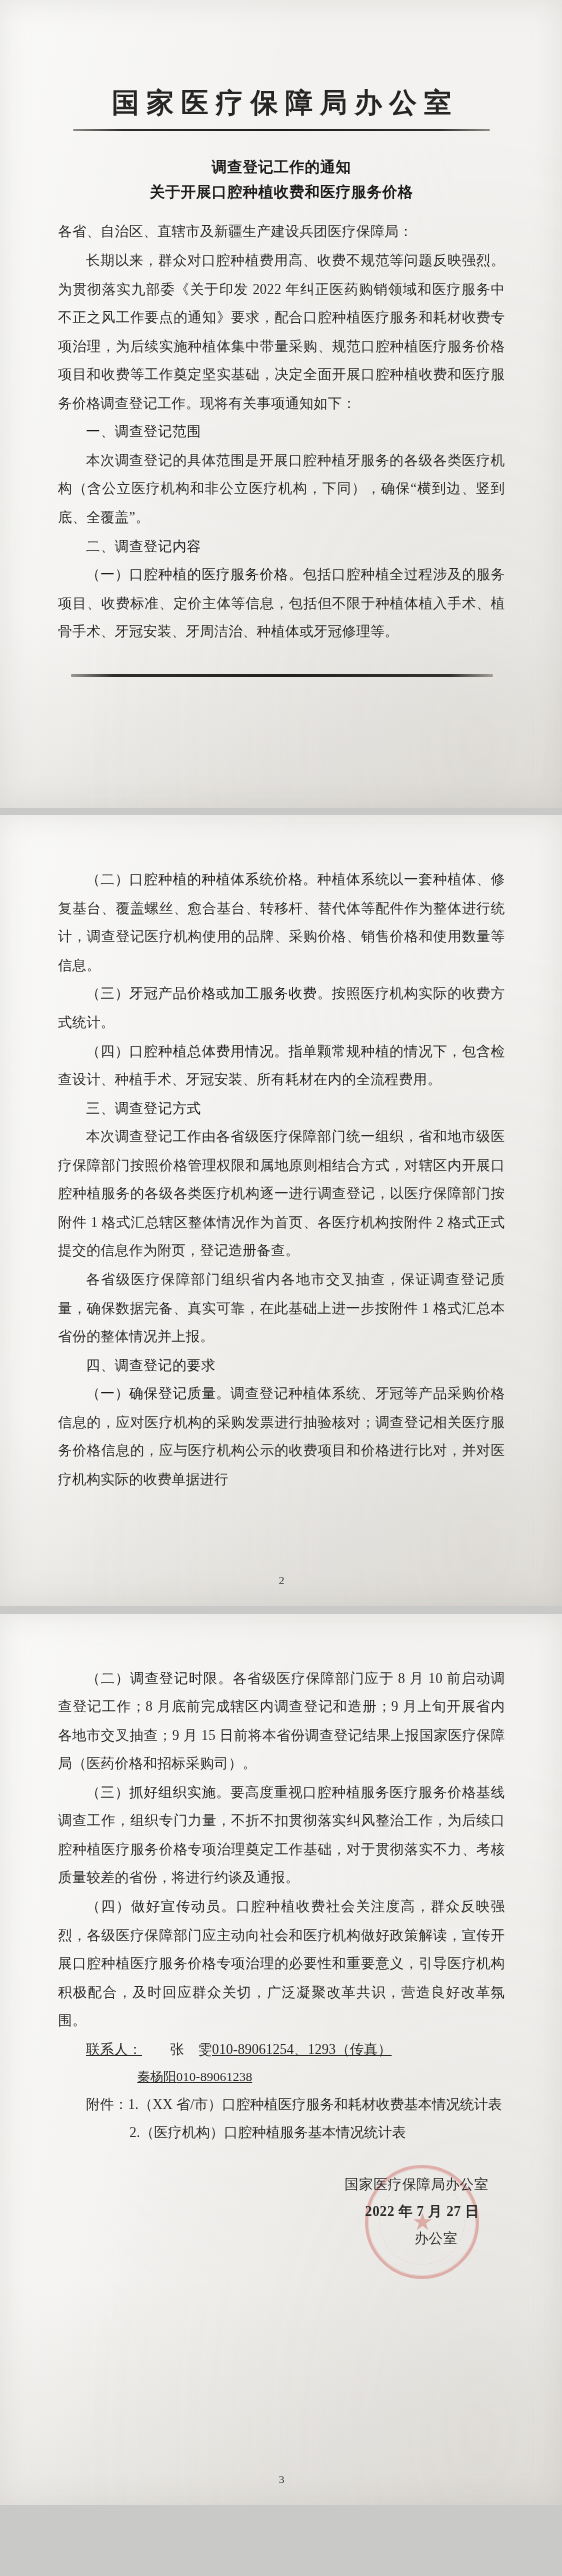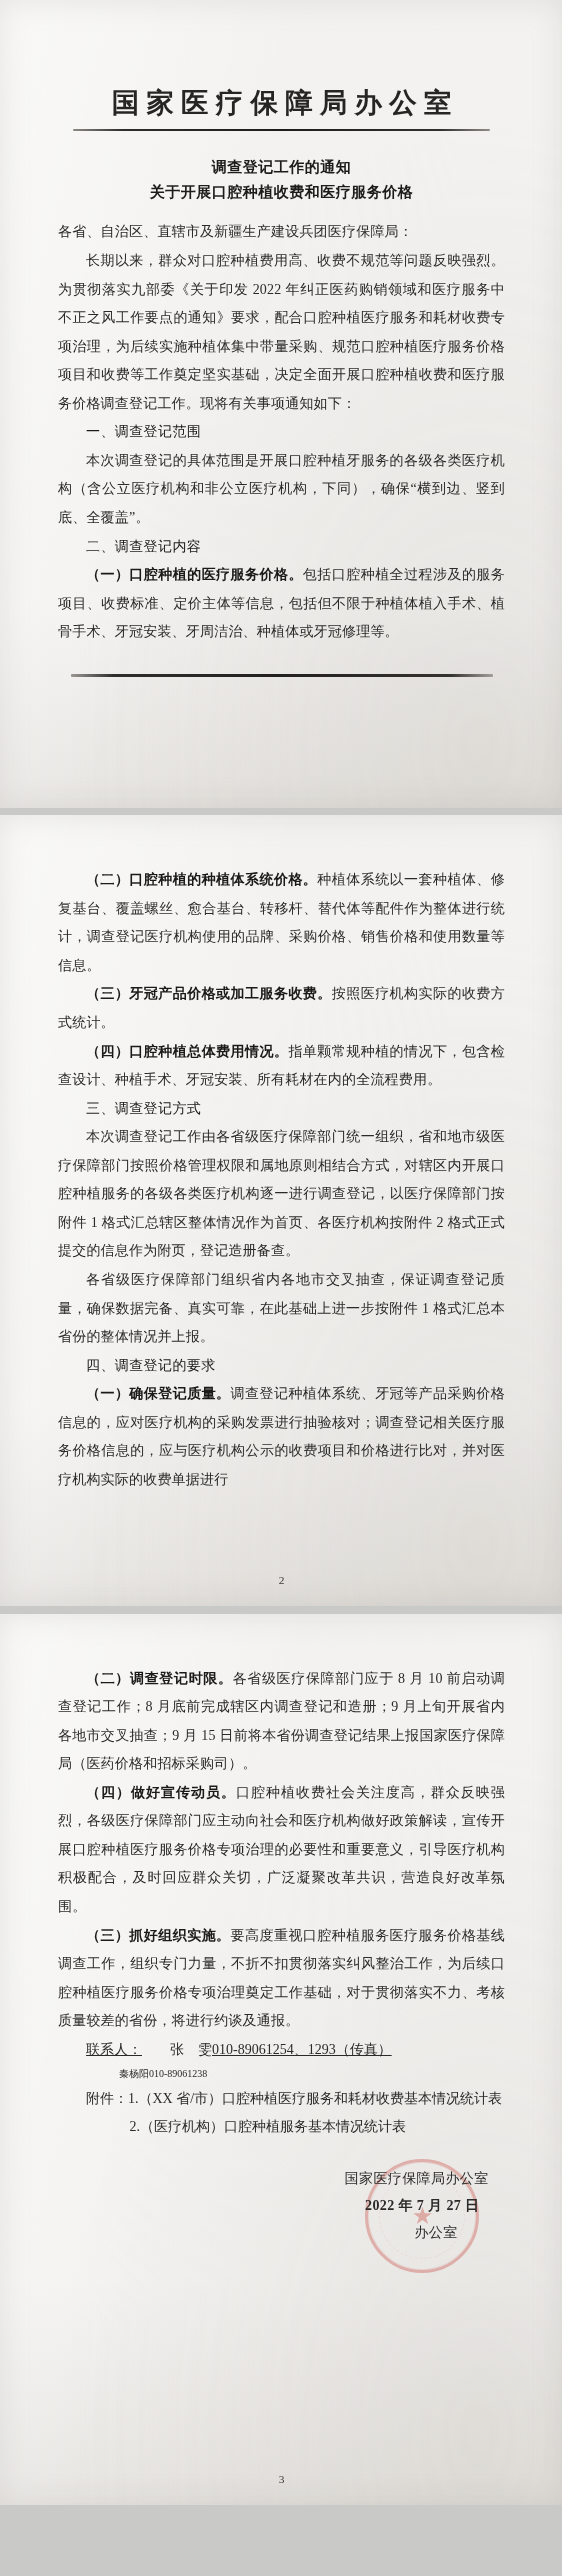--- a/index.html
+++ b/index.html
@@ -100,40 +100,41 @@
   .h2 {
     margin: 0;
     font-size: 14px;
     line-height: 2.04;
     font-weight: normal;
     text-indent: 2em;
     color: #1b1a19;
     letter-spacing: 0.4px;
   }
   .lead {
-    font-weight: bold;
+    font-weight: normal;
     color: #1b1a19;
   }
 
   
   .contact {
     margin: 0;
     font-size: 14px;
     line-height: 2.04;
     text-indent: 2em;
     color: #2b2a28;
     text-decoration: underline;
   }
   .contact .nm { display: inline-block; min-width: 4.1em; }
   .contact-sub {
     margin: 0;
-    font-size: 10px;
+    font-size: 13px;
     line-height: 2.04;
     color: #2b2a28;
     padding-left: 6.1em;
+    text-decoration: underline;
   }
 
   
   .attach {
     margin: 0;
     font-size: 14px;
     line-height: 2.0;
     text-indent: 2em;
     color: #2b2a28;
   }
@@ -263,23 +264,23 @@
 
   <div class="gap"></div>
 
   <div class="page page-3">
     <div class="inner">
       <div class="spacer-top"></div>
 
 
       <p class="t ind"><span class="lead">（二）调查登记时限。</span><span>各省级医疗保障部门应于 8 月 10 前启动调查登记工作；8 月底前完成辖区内调查登记和造册；9 月上旬开展省内各地市交叉抽查；9 月 15 日前将本省份调查登记结果上报国家医疗保障局（医药价格和招标采购司）。</span></p>
 
+      <p class="t ind"><span class="lead">（三）抓好组织实施。</span><span>要高度重视口腔种植服务医疗服务价格基线调查工作，组织专门力量，不折不扣贯彻落实纠风整治工作，为后续口腔种植医疗服务价格专项治理奠定工作基础，对于贯彻落实不力、考核质量较差的省份，将进行约谈及通报。</span></p>
+
       <p class="t ind"><span class="lead">（四）做好宣传动员。</span><span>口腔种植收费社会关注度高，群众反映强烈，各级医疗保障部门应主动向社会和医疗机构做好政策解读，宣传开展口腔种植医疗服务价格专项治理的必要性和重要意义，引导医疗机构积极配合，及时回应群众关切，广泛凝聚改革共识，营造良好改革氛围。</span></p>
-
-      <p class="t ind"><span class="lead">（三）抓好组织实施。</span><span>要高度重视口腔种植服务医疗服务价格基线调查工作，组织专门力量，不折不扣贯彻落实纠风整治工作，为后续口腔种植医疗服务价格专项治理奠定工作基础，对于贯彻落实不力、考核质量较差的省份，将进行约谈及通报。</span></p>
 
       <p class="contact"><span>联系人：</span><span class="nm">张　雯</span><span>010-89061254、1293（传真）</span></p>
       <p class="contact-sub"><span class="nm">秦杨阳</span><span>010-89061238</span></p>
 
       <p class="attach"><span>附件：</span><span>1.（XX 省/市）口腔种植医疗服务和耗材收费基本情况统计表</span></p>
       <p class="attach-item">2.（医疗机构）口腔种植服务基本情况统计表</p>
 
       <div class="sig">
         <div class="seal">
           <div class="ring-text"></div>

